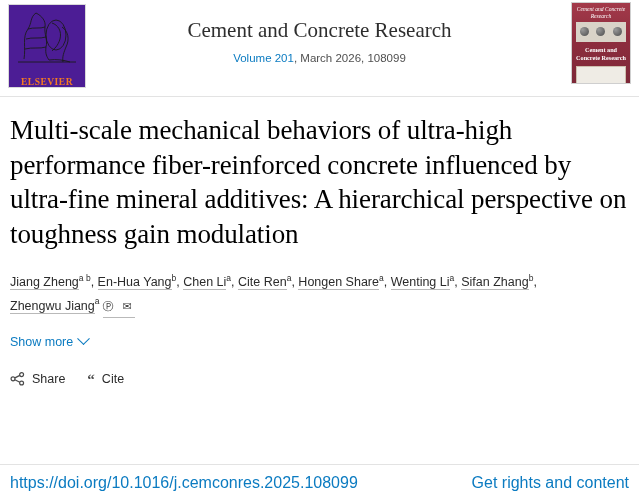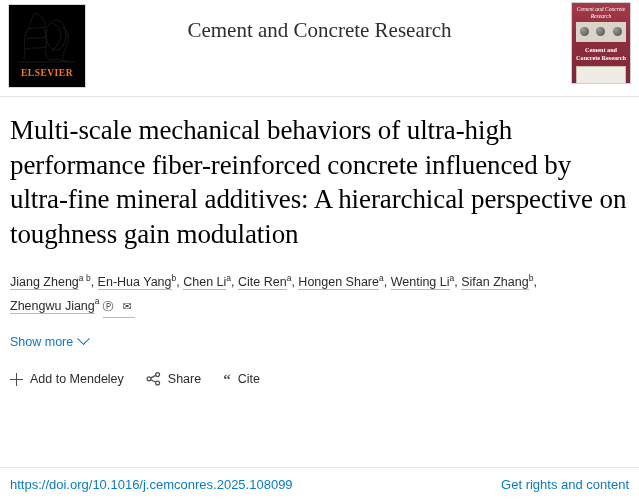--- a/index.html
+++ b/index.html
@@ -21,25 +21,25 @@
     border-bottom: 1px solid #e3e3e3;
     background: #fff;
   }
   .elsevier-logo {
     position: absolute;
     left: 8px;
     top: 4px;
     width: 78px;
     height: 84px;
     border: 1px solid #d9d9d9;
-    background: #000000;
+    background: #4c1d95;
     display: flex;
     flex-direction: column;
     align-items: center;
-    justify-content: flex-start;
+    justify-content: space-between;
     padding-top: 2px;
   }
   .elsevier-logo svg { display: block; }
   .elsevier-word {
     font-family: "Liberation Serif", serif;
     font-size: 9.5px;
     letter-spacing: 0.5px;
     color: #f47920;
     font-weight: bold;
     margin-top: 1px;
@@ -209,21 +209,21 @@
   }
 
   .footer {
     position: absolute;
     left: 0; right: 0; bottom: 0;
     border-top: 1px solid #e3e3e3;
     padding: 9px 10px 9px 10px;
     display: flex;
     justify-content: space-between;
     align-items: center;
-    font-size: 13px;
+    font-size: 16px;
     background: #fff;
   }
   .footer a { color: #0b7bc1; text-decoration: none; cursor: pointer; }
 </style>
 </head>
 <body>
 
 <div class="header">
 
   <div class="elsevier-logo">
@@ -239,20 +239,23 @@
         <path d="M33 53 C40 52 48 53 54 55"></path>
         <path d="M46 20 C52 24 54 32 50 40 C48 45 46 50 47 55"></path>
         <path d="M2 55 L60 55"></path>
       </g>
     </svg>
     <span class="elsevier-word">ELSEVIER</span>
   </div>
 
   <div class="journal-block">
     <div class="journal-title">Cement and Concrete Research</div>
+    <div class="journal-meta">
+      <a href="#">Volume 201</a><span>, March 2026, 108099</span>
+    </div>
   </div>
 
   <div class="cover-thumb">
     <div class="cover-top">Cement and Concrete Research</div>
     <div class="cover-img">
       <span class="cover-dot"></span>
       <span class="cover-dot"></span>
       <span class="cover-dot"></span>
     </div>
     <div class="cover-bottom">Cement and Concrete Research</div>
@@ -275,24 +278,20 @@
     <span class="author"><span class="nm">Zhengwu Jiang</span><sup>a</sup></span><span class="corr-icons">Ⓟ ✉</span>
   </div>
 
   <div class="show-more">
     <span>Show more</span>
     <span class="chev"></span>
   </div>
 
   <div class="actions">
 
-    <div class="action">
-      <span class="plus-ic"></span>
-      <span>Add to Mendeley</span>
-    </div>
 
     <div class="action">
       <svg width="15" height="14" viewBox="0 0 16 15">
         <g fill="none" stroke="#4a4a4a" stroke-width="1.3">
           <circle cx="12.4" cy="2.8" r="2.1"></circle>
           <circle cx="12.4" cy="11.8" r="2.1"></circle>
           <circle cx="3.2" cy="7.3" r="2.1"></circle>
           <path d="M5.2 6.3 L10.5 3.6"></path>
           <path d="M5.2 8.3 L10.5 11.0"></path>
         </g>

